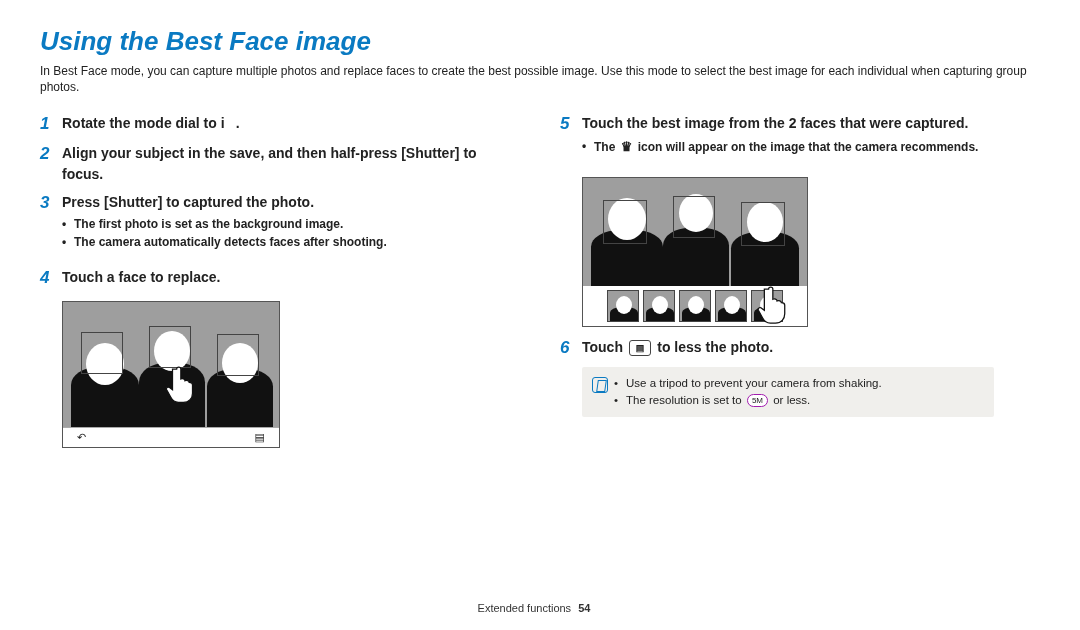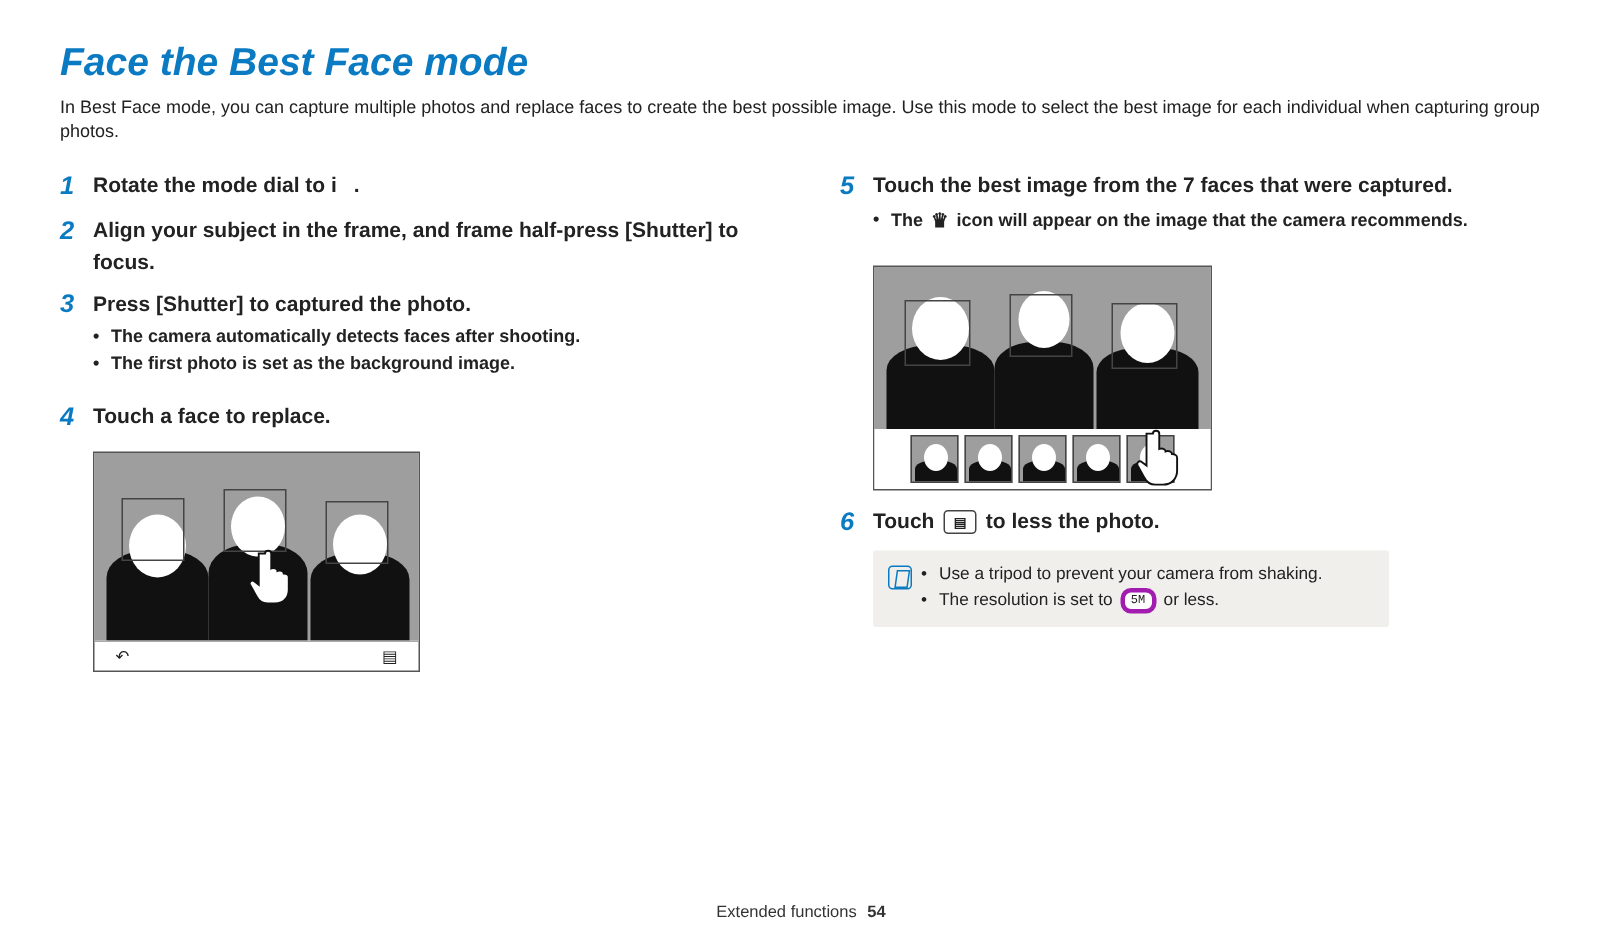--- a/index.html
+++ b/index.html
@@ -188,21 +188,21 @@
   }
 
   
   .note-box {
     display:flex;
     background:#f0efec;
     border-radius:2px;
     padding:8px 10px;
     margin-left:22px;
     margin-top:8px;
-    width:344px;
+    width:412px;
   }
   .note-icon-wrap {
     width:22px; flex-shrink:0;
     padding-top:2px;
   }
   .note-icon {
     width:16px;height:16px;
     border:1.5px solid #0a7ac2;
     border-radius:3px;
     position:relative;
@@ -218,67 +218,66 @@
   .note-box ul { list-style:none; }
   .note-box li {
     font-size:11.5px;
     line-height:1.5;
     position:relative;
     padding-left:12px;
   }
   .note-box li::before{content:"•";position:absolute;left:0;}
   .pill {
     display:inline-block;
-    border:3px solid #a21caf;
+    border:1px solid #a21caf;
     border-radius:7px;
     font-size:8px;
     padding:0 4px;
     line-height:11px;
     vertical-align:middle;
     margin:0 2px;
     background:#fff;
-    font-family:Liberation Mono, monospace;
   }
 
   .footer {
     position:absolute;
     bottom:16px;
     left:0;right:12px;
     text-align:center;
     font-size:11px;
     color:#333;
   }
   .footer .pg { font-weight:700; margin-left:4px;}
 </style>
 </head>
 <body>
 
-<h1 class="title">Face the Best Face mode</h1>
+<h1 class="title">Using the Best Face image</h1>
 <p class="intro">In Best Face mode, you can capture multiple photos and replace faces to create the best possible image. Use this mode to select the best image for each individual when capturing group photos.</p>
 
 <div class="columns">
 
   <div class="col">
     <div class="step">
       <div class="step-num">1</div>
       <div class="step-body">Rotate the mode dial to i    .</div>
     </div>
     <div class="step">
       <div class="step-num">2</div>
       <div class="step-body">
-        <span>Align your subject in the frame, and frame half-press [</span><b>Shutter</b><span>] to focus.</span>
+        <span>Align your subject in the save, and then half-press [</span><b>Shutter</b><span>] to focus.</span>
       </div>
     </div>
     <div class="step">
       <div class="step-num">3</div>
       <div class="step-body">
         <span>Press [</span><b>Shutter</b><span>] to captured the photo.</span>
         <ul class="bullets">
+          <li>The first photo is set as the background image.</li>
           <li>The camera automatically detects faces after shooting.</li>
-          <li>The first photo is set as the background image.</li>
         </ul>
       </div>
     </div>
     <div class="step">
       <div class="step-num">4</div>
       <div class="step-body">Touch a face to replace.</div>
     </div>
 
     
     <div class="figure-box fig1">
@@ -308,21 +307,21 @@
         <span class="tb-icon">↶</span>
         <span class="tb-icon">▤</span>
       </div>
     </div>
   </div>
 
   <div class="col">
     <div class="step">
       <div class="step-num">5</div>
       <div class="step-body">
-        <span>Touch the best image from the 7 faces that were captured.</span>
+        <span>Touch the best image from the 2 faces that were captured.</span>
         <ul class="bullets">
           <li>
             <span>The </span><span class="crown-icon">♛</span><span> icon will appear on the image that the camera recommends.</span>
           </li>
         </ul>
       </div>
     </div>
 
     
     <div class="figure-box fig2" style="position:relative;">

